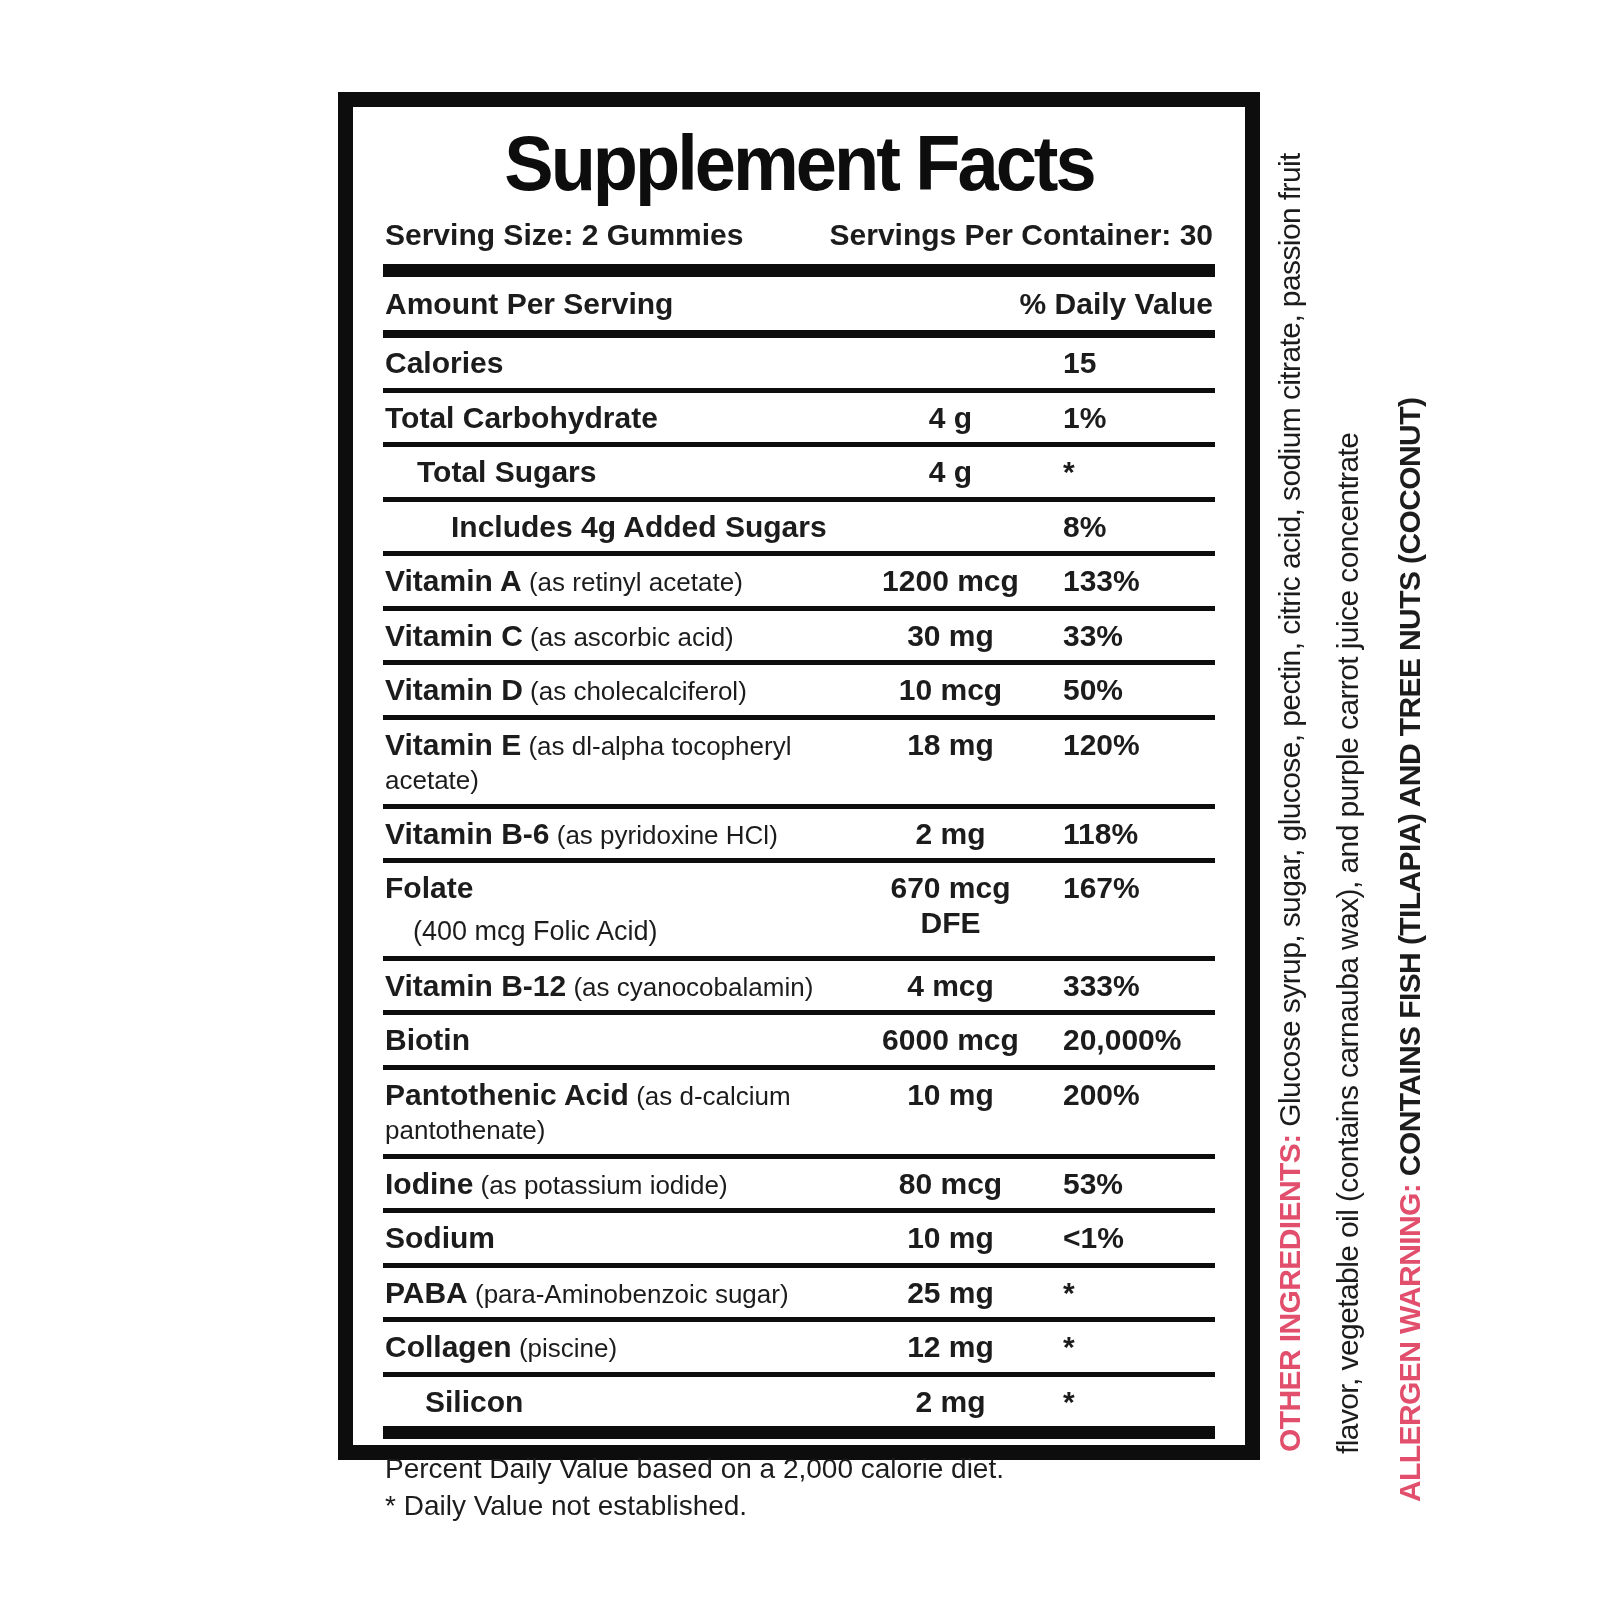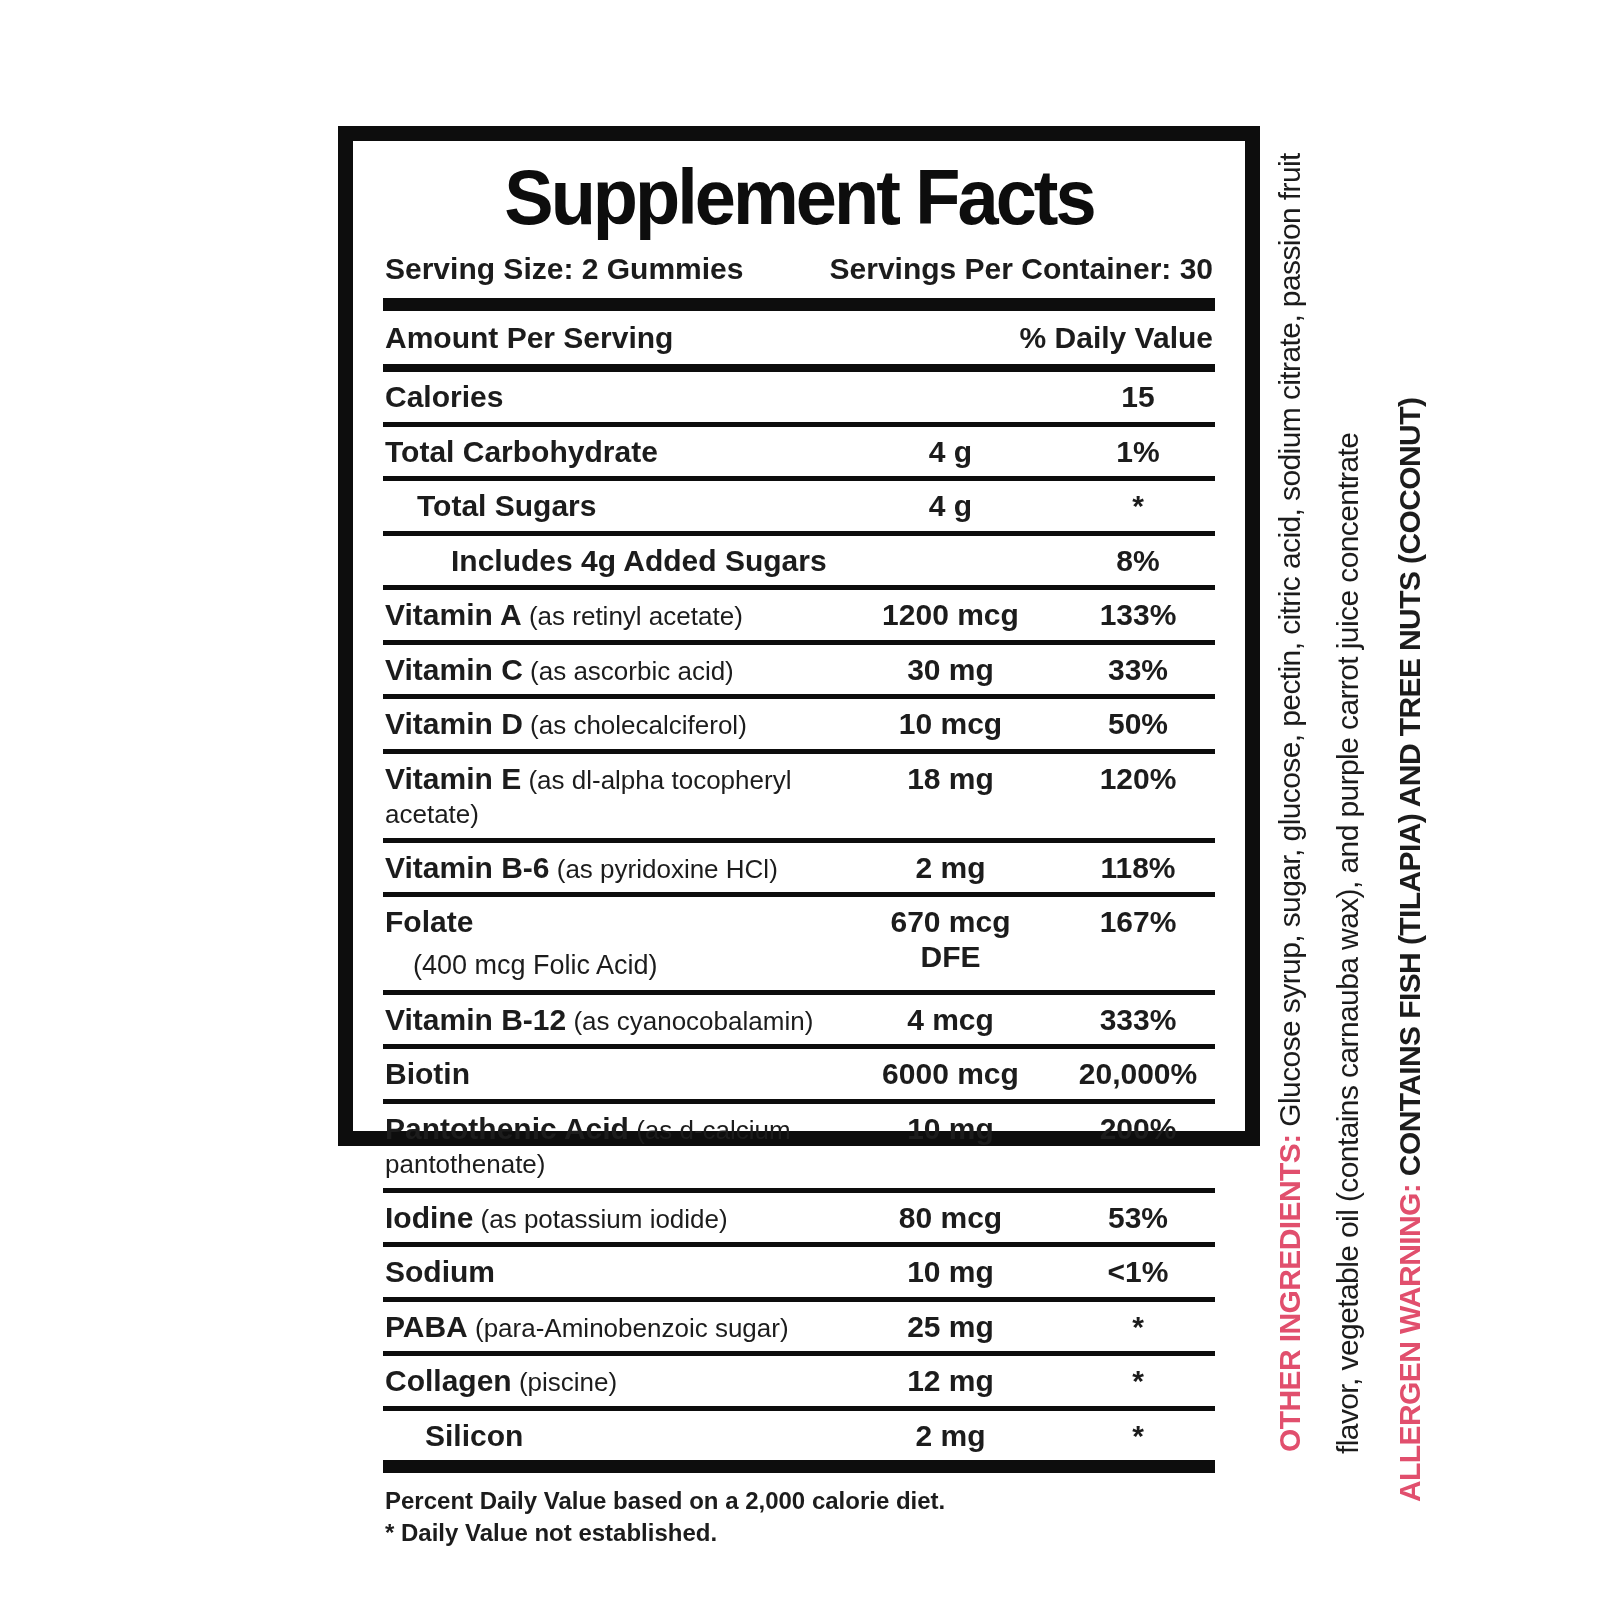--- a/index.html
+++ b/index.html
@@ -6,22 +6,22 @@
   .page{
     position:relative;
     width:1600px;height:1599px;
     background:#ffffff;
     font-family:"Liberation Sans", sans-serif;
     color:#1c1c1c;
     overflow:hidden;
   }
   .label-box{
     position:absolute;
-    left:338px;top:126px;
-    width:922px;height:1020px;
+    left:338px;top:92px;
+    width:922px;height:1368px;
     border:15px solid #0d0d0d;
     box-sizing:border-box;
     background:#ffffff;
     padding:6px 30px 12px 30px;
   }
   .title{
     text-align:center;
     font-size:74px;
     font-weight:bold;
     letter-spacing:-3px;
@@ -53,28 +53,28 @@
     padding:8px 2px 7px 2px;
     border-bottom:5px solid #0d0d0d;
     font-size:30px;
     line-height:1.15;
   }
   .frow:last-child{border-bottom:none;margin-left:40px;}
   .cell-name{flex:1;font-weight:bold;}
   .cell-name .sub{font-weight:normal;font-size:26px;}
   .cell-name .name2{font-weight:normal;font-size:27px;padding:10px 0 2px 28px;}
   .cell-amt{width:225px;text-align:center;font-weight:bold;flex-shrink:0;}
-  .cell-dv{width:150px;text-align:center;font-weight:bold;flex-shrink:0;}
+  .cell-dv{width:150px;text-align:left;font-weight:bold;flex-shrink:0;}
   .indent-1 .cell-name{padding-left:32px;}
   .indent-2 .cell-name{padding-left:66px;font-weight:bold;}
   .footnote{
-    font-size:24px;
+    font-size:28px;
     padding:12px 2px 0 2px;
     line-height:1.32;
-    font-weight:bold;
+    font-weight:normal;
   }
   .vcol{
     position:absolute;
     transform-origin:0 0;
     transform:rotate(-90deg);
     white-space:nowrap;
     font-size:30px;
     letter-spacing:-0.6px;
     line-height:44px;
     color:#1c1c1c;

